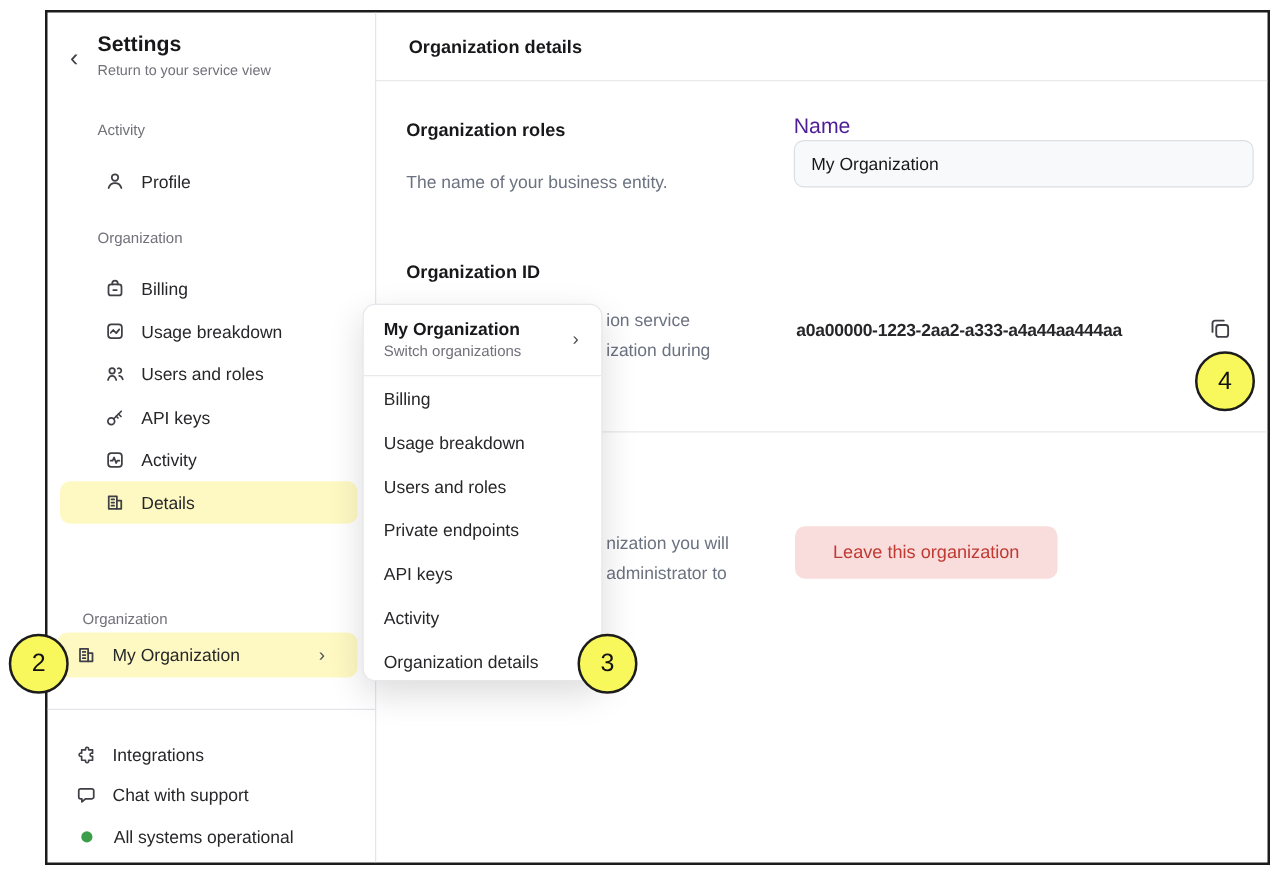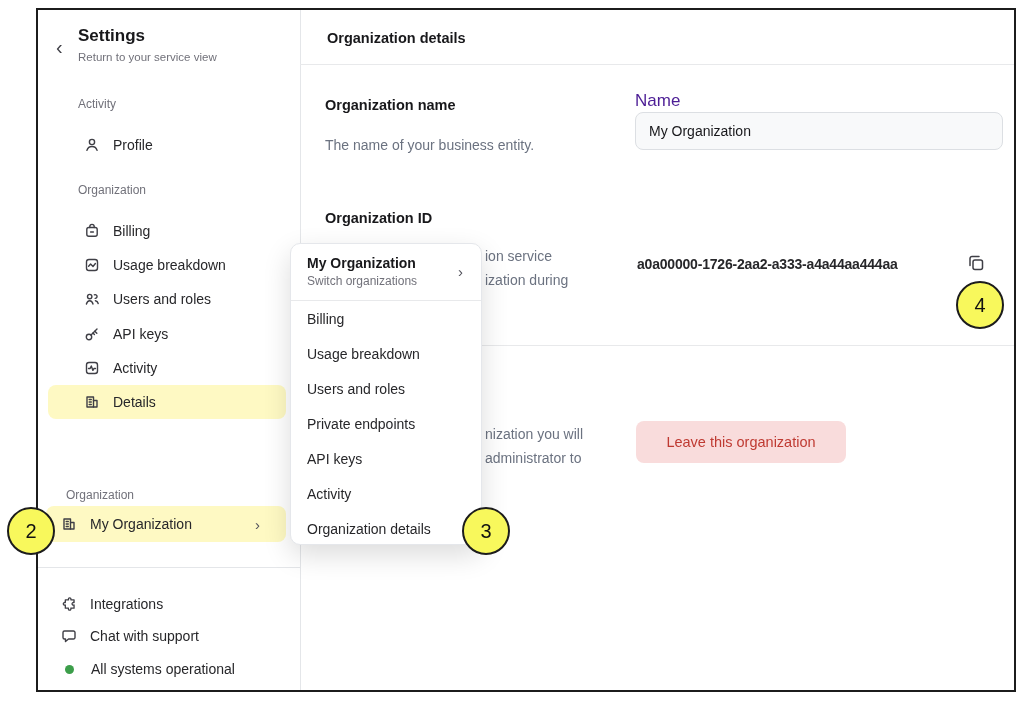--- a/index.html
+++ b/index.html
@@ -170,29 +170,29 @@
   </div>
 
   <div class="sb-row low" style="top:643px; height:32px;">
     <span class="status-dot"></span>
     <span>All systems operational</span>
   </div>
 
   <div class="main-title">Organization details</div>
   <div class="h-div" style="top:54px;"></div>
 
-  <div class="heading" style="left:287px; top:87px;">Organization name</div>
+  <div class="heading" style="left:287px; top:87px;">Organization roles</div>
   <div class="desc" style="left:287px; top:127px;">The name of your business entity.</div>
   <div class="field-label">Name</div>
   <input class="name-input" type="text" value="My Organization" style="">
 
   <div class="heading" style="left:287px; top:200px;">Organization ID</div>
   <div class="desc" style="left:447px; top:238px;">ion service</div>
   <div class="desc" style="left:447px; top:262px;">ization during</div>
-  <div class="org-id">a0a00000-1726-2aa2-a333-a4a44aa444aa</div>
+  <div class="org-id">a0a00000-1223-2aa2-a333-a4a44aa444aa</div>
   <button class="copy-btn">
     <svg width="20" height="20" viewBox="0 0 20 20" fill="none" stroke="#3f3f46" stroke-width="1.5" stroke-linecap="round" stroke-linejoin="round">
         <rect x="7" y="7" width="9.5" height="9.5" rx="2"></rect>
         <path d="M4 12.5V5.5A2 2 0 0 1 6 3.5h7"></path>
       </svg>
   </button>
 
   <div class="h-div" style="top:335px;"></div>
 
   <div class="desc" style="left:447px; top:416px;">nization you will</div>

